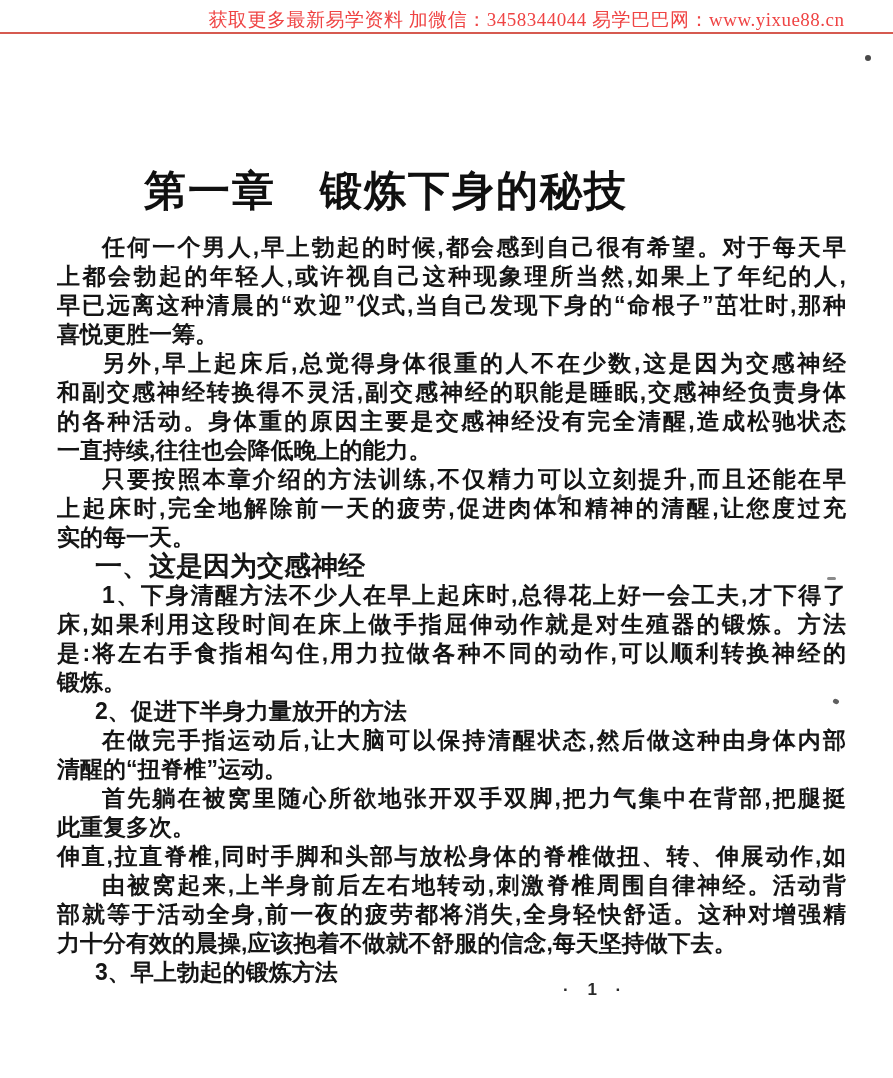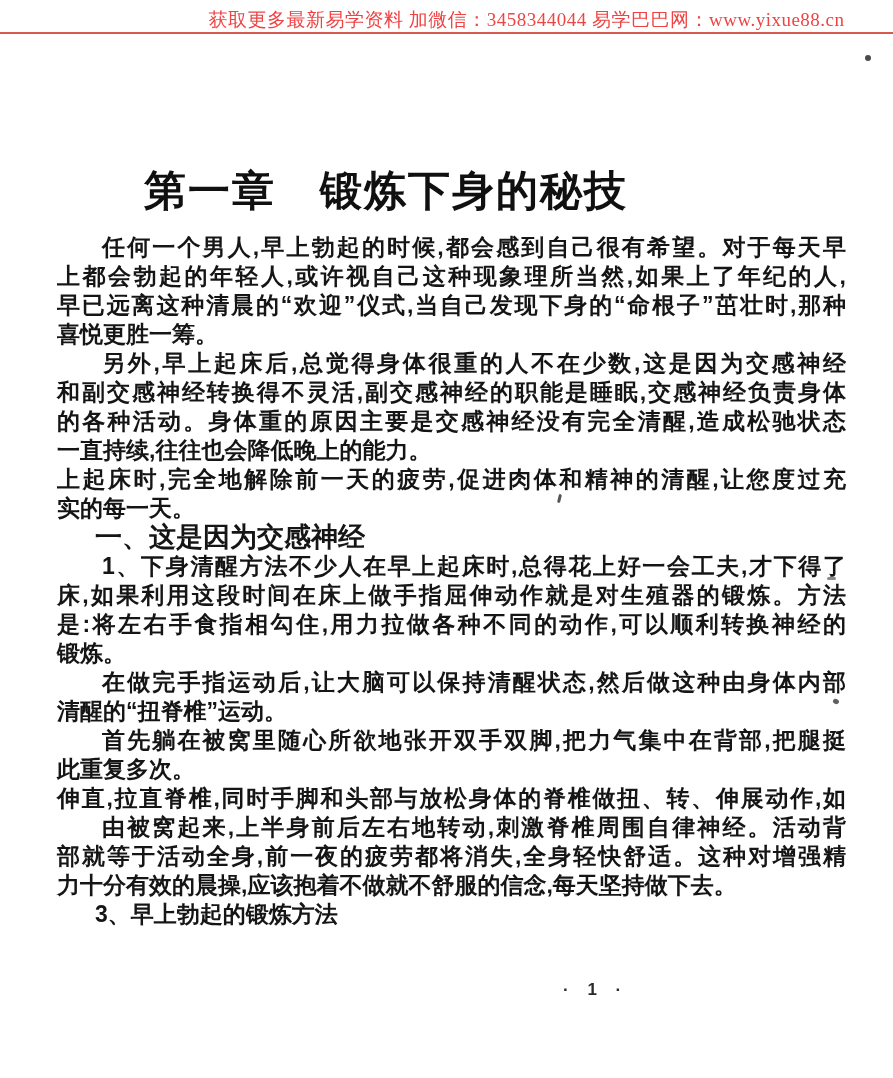--- a/index.html
+++ b/index.html
@@ -54,27 +54,29 @@
 
 <div class="content">
   <div class="line indent j">任何一个男人,早上勃起的时候,都会感到自己很有希望。对于每天早</div>
   <div class="line j">上都会勃起的年轻人,或许视自己这种现象理所当然,如果上了年纪的人,</div>
   <div class="line j">早已远离这种清晨的“欢迎”仪式,当自己发现下身的“命根子”茁壮时,那种</div>
   <div class="line">喜悦更胜一筹。</div>
   <div class="line indent j">另外,早上起床后,总觉得身体很重的人不在少数,这是因为交感神经</div>
   <div class="line j">和副交感神经转换得不灵活,副交感神经的职能是睡眠,交感神经负责身体</div>
   <div class="line j">的各种活动。身体重的原因主要是交感神经没有完全清醒,造成松驰状态</div>
   <div class="line">一直持续,往往也会降低晚上的能力。</div>
+  <div class="line indent j">只要按照本章介绍的方法训练,不仅精力可以立刻提升,而且还能在早</div>
   <div class="line j">上起床时,完全地解除前一天的疲劳,促进肉体和精神的清醒,让您度过充</div>
   <div class="line">实的每一天。</div>
   <div class="line h1">一、这是因为交感神经</div>
   <div class="line indent j">1、下身清醒方法不少人在早上起床时,总得花上好一会工夫,才下得了</div>
   <div class="line j">床,如果利用这段时间在床上做手指屈伸动作就是对生殖器的锻炼。方法</div>
   <div class="line j">是:将左右手食指相勾住,用力拉做各种不同的动作,可以顺利转换神经的</div>
   <div class="line">锻炼。</div>
+  <div class="line h2">2、促进下半身力量放开的方法</div>
   <div class="line indent j">在做完手指运动后,让大脑可以保持清醒状态,然后做这种由身体内部</div>
   <div class="line">清醒的“扭脊椎”运动。</div>
   <div class="line indent j">首先躺在被窝里随心所欲地张开双手双脚,把力气集中在背部,把腿挺</div>
   <div class="line">此重复多次。</div>
   <div class="line j">伸直,拉直脊椎,同时手脚和头部与放松身体的脊椎做扭、转、伸展动作,如</div>
   <div class="line indent j">由被窝起来,上半身前后左右地转动,刺激脊椎周围自律神经。活动背</div>
   <div class="line j">部就等于活动全身,前一夜的疲劳都将消失,全身轻快舒适。这种对增强精</div>
   <div class="line">力十分有效的晨操,应该抱着不做就不舒服的信念,每天坚持做下去。</div>
   <div class="line h2">3、早上勃起的锻炼方法</div>
 </div>

